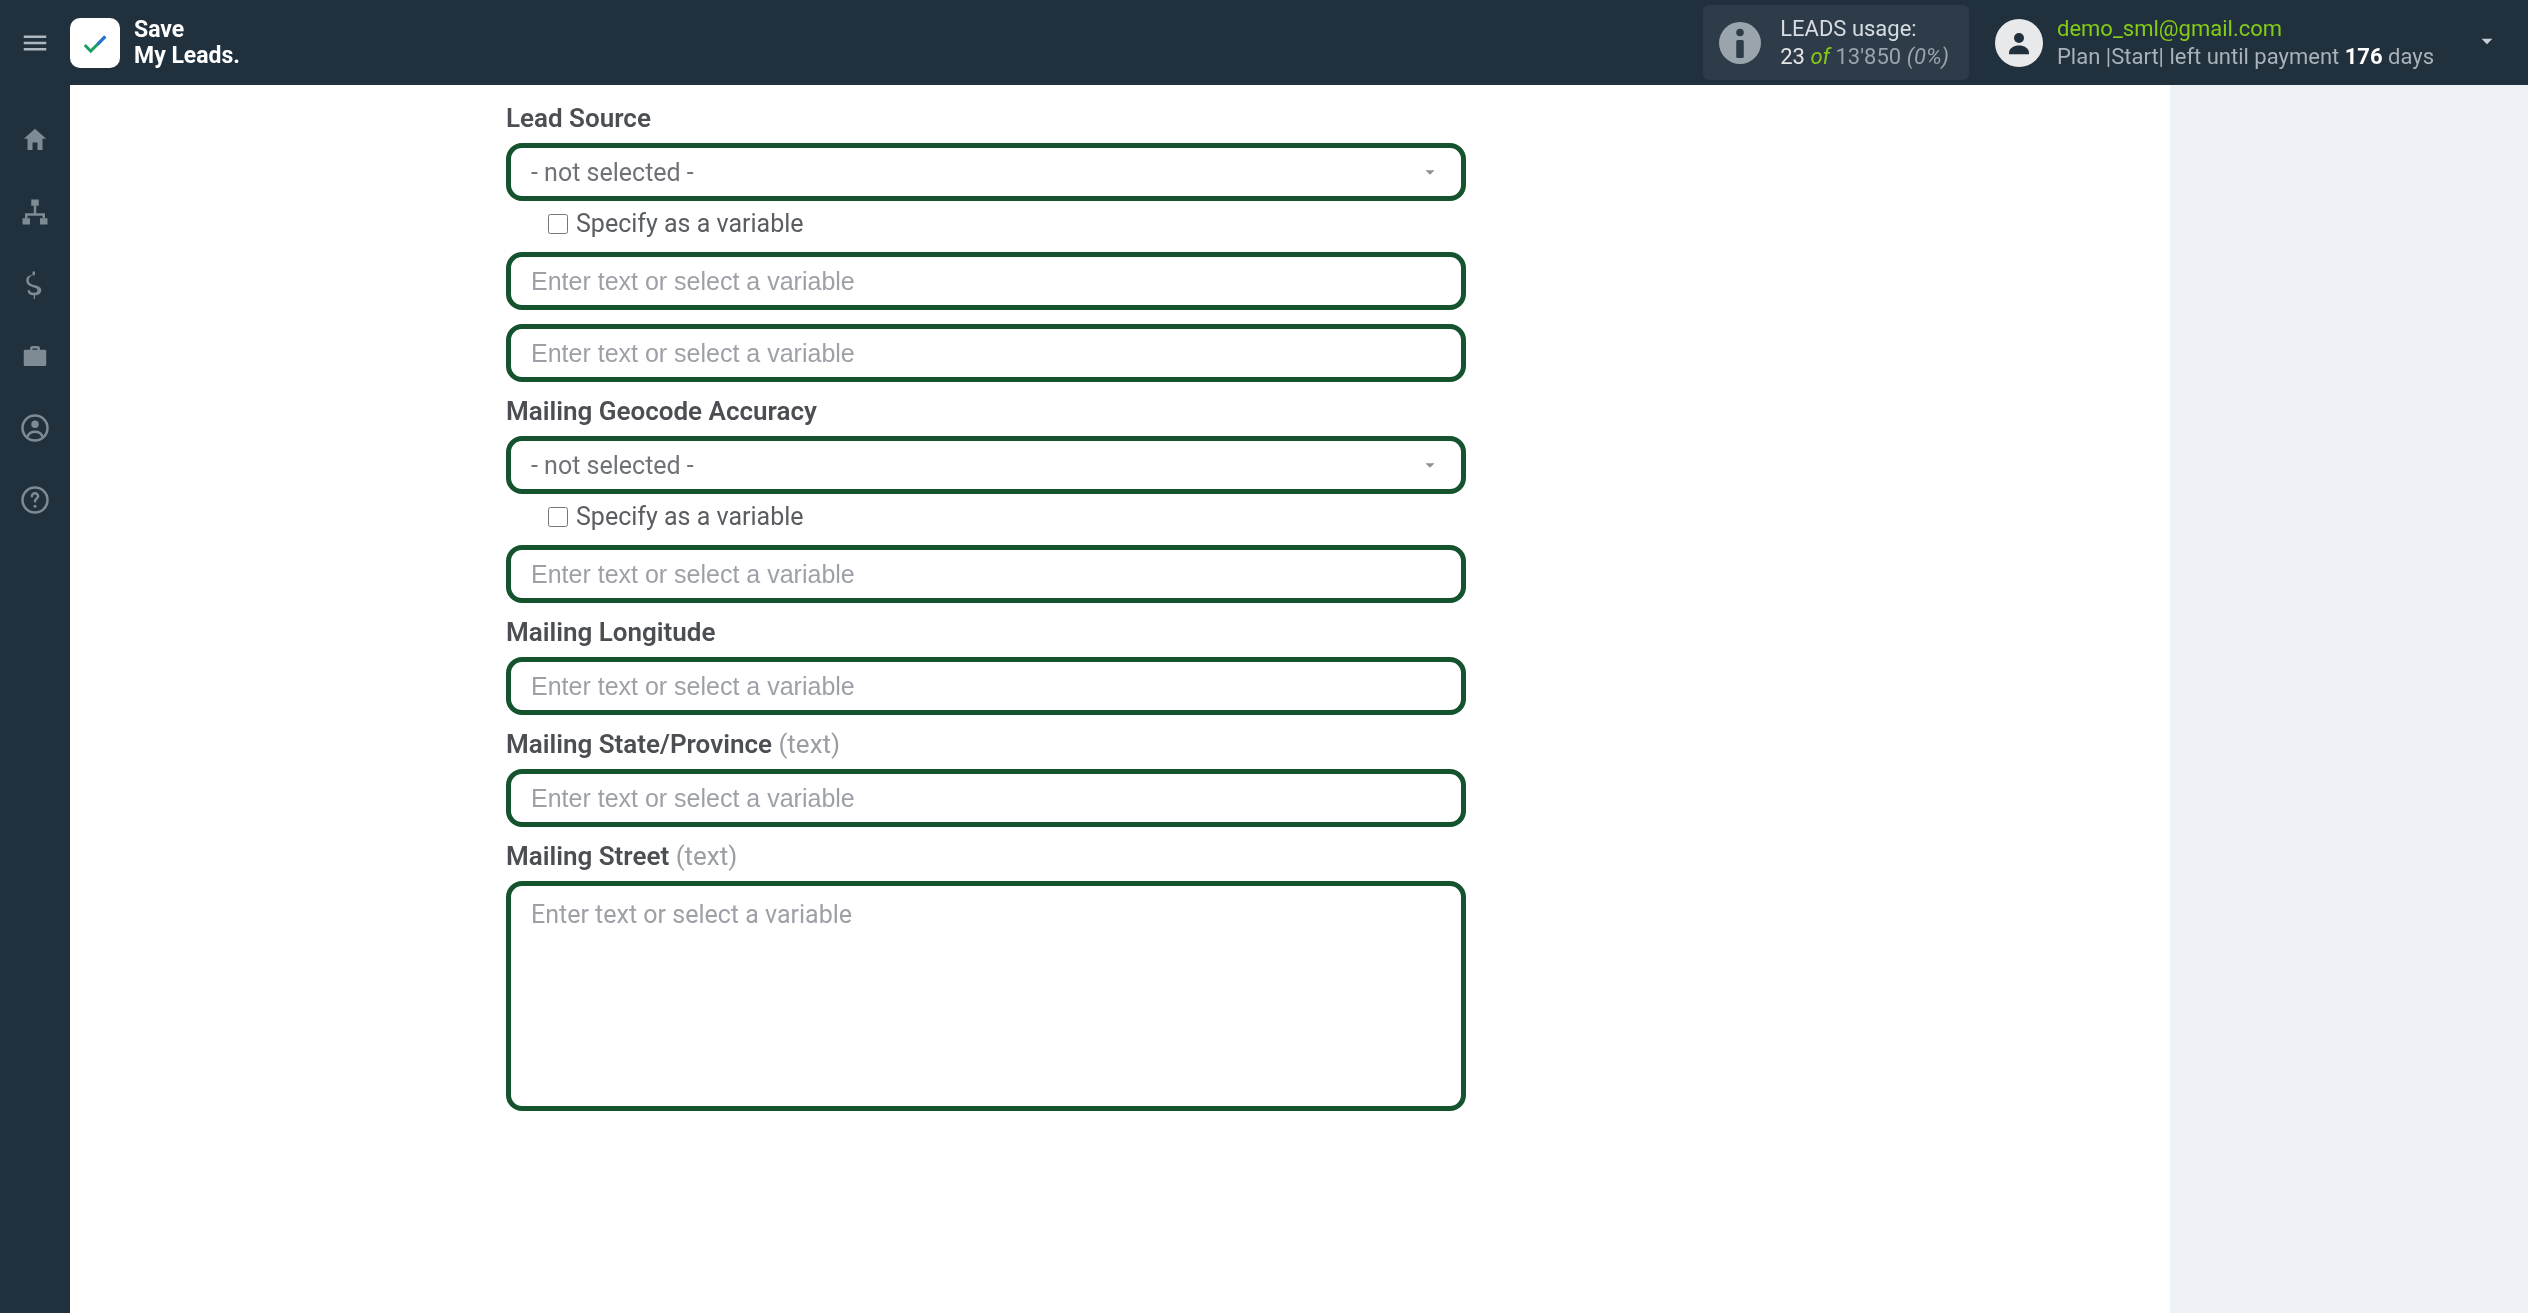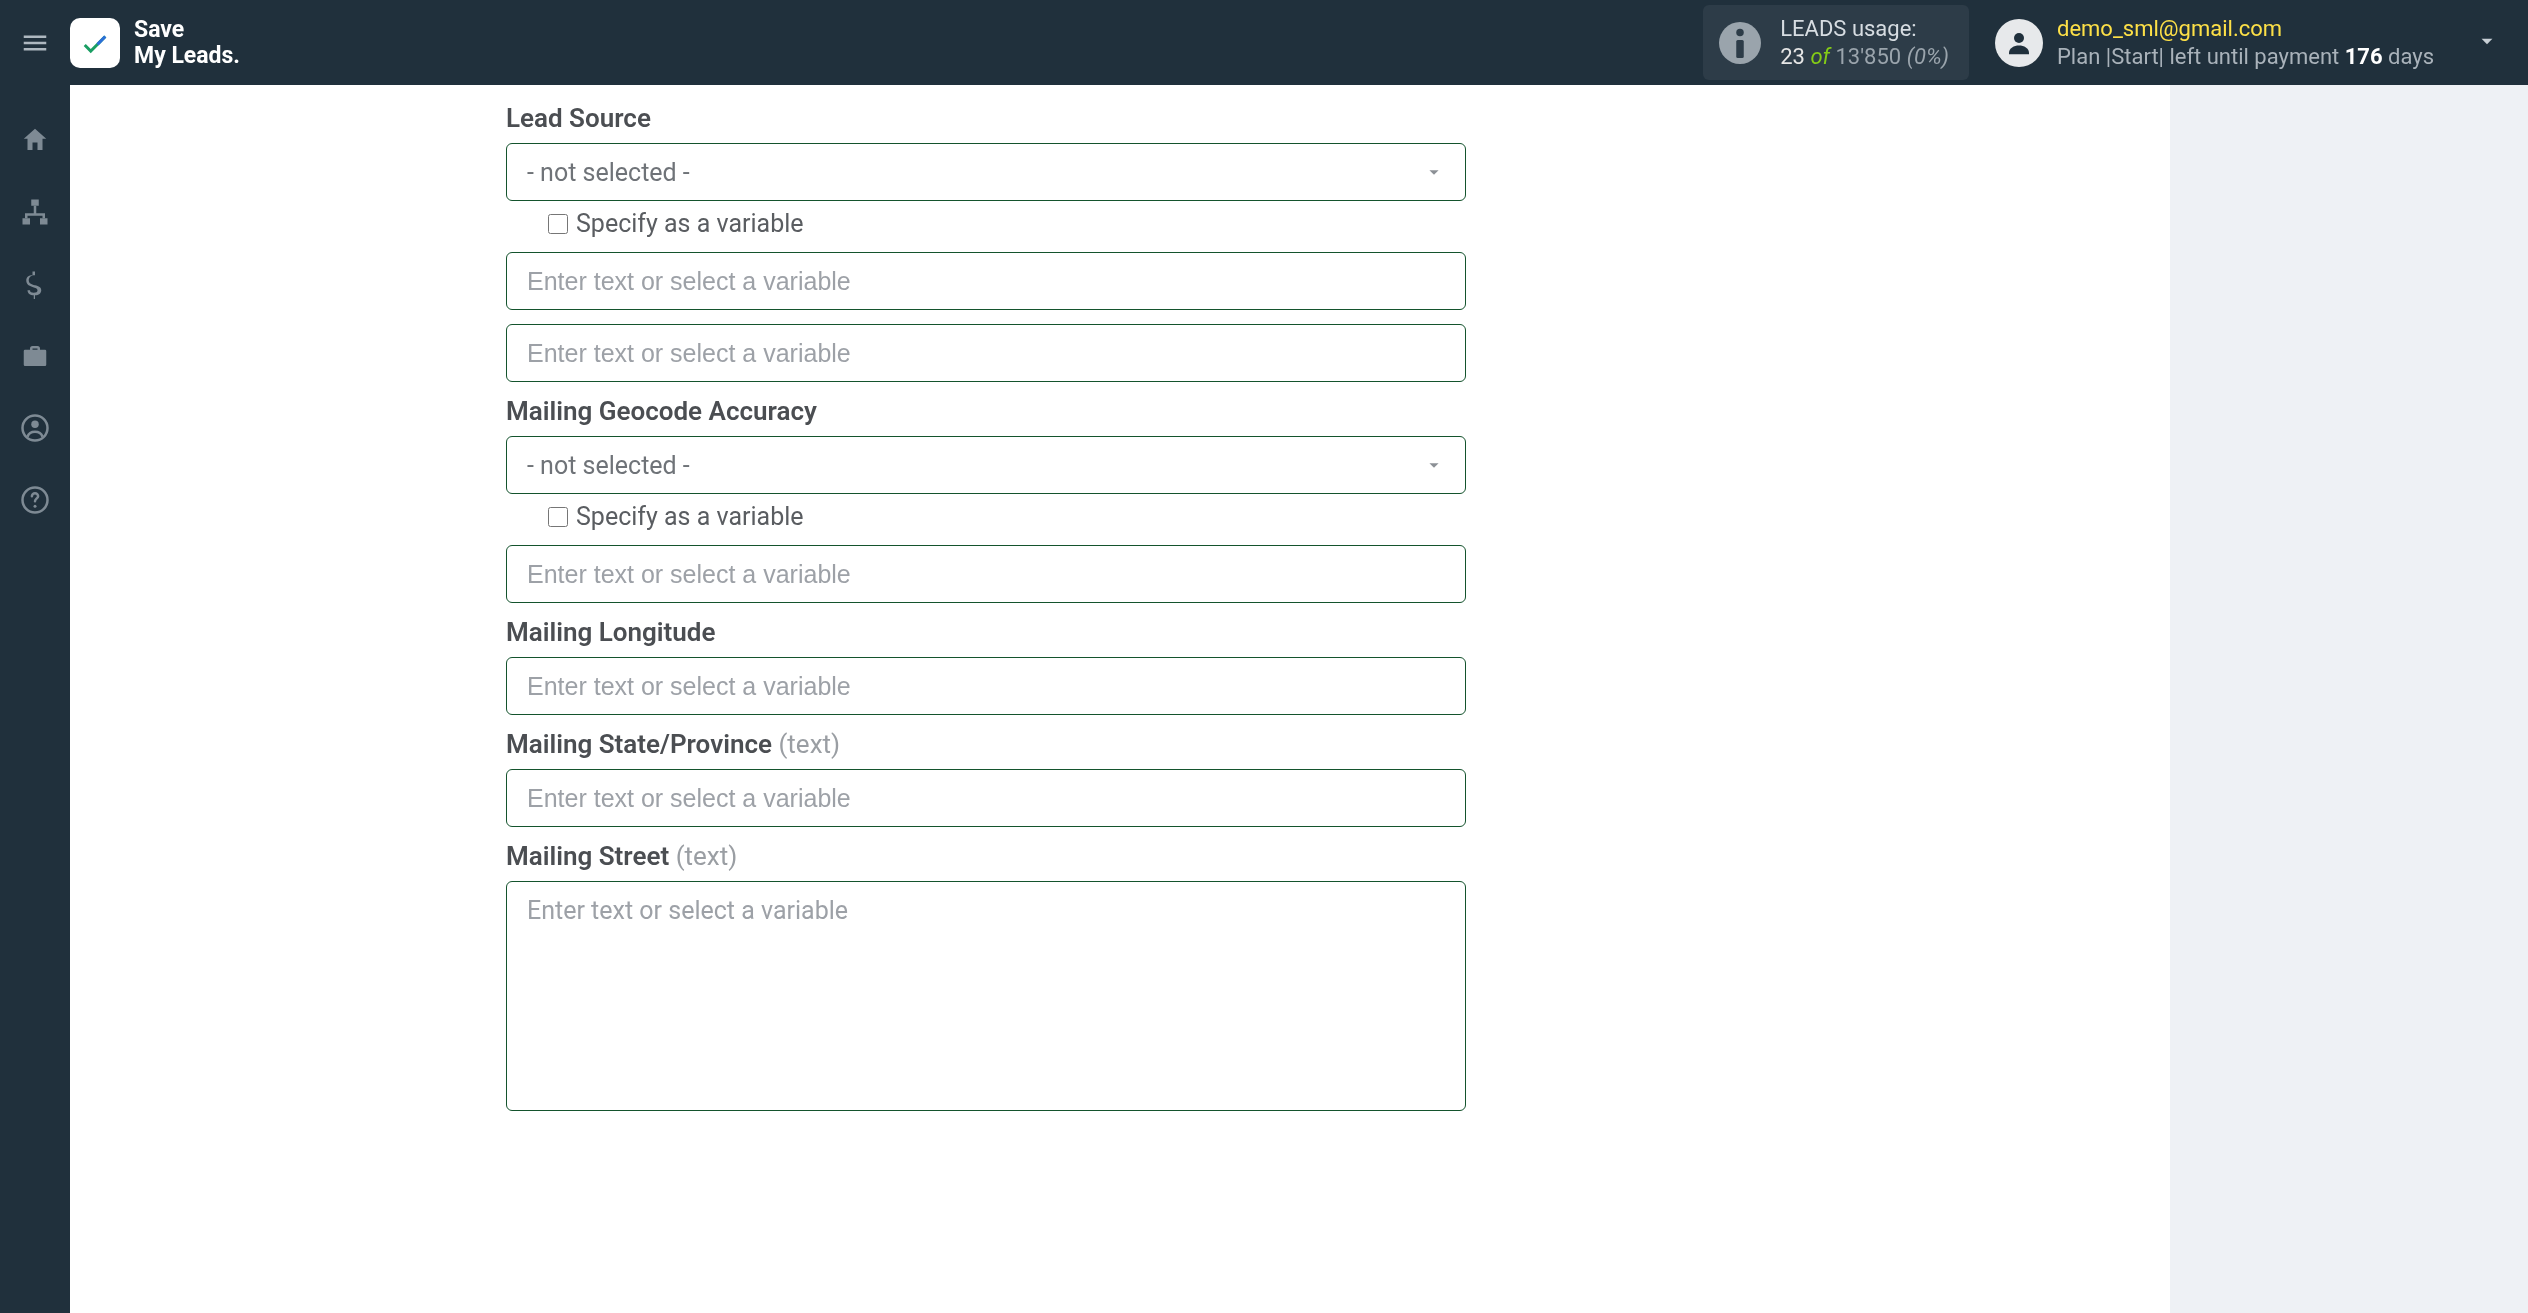--- a/index.html
+++ b/index.html
@@ -77,21 +77,21 @@
     .usage-text .u-total { color: #9aa4ac; }
     .usage-text .u-pct { color: #9aa4ac; font-style: italic; }
     .user-box { display: flex; align-items: center; gap: 14px; }
     .avatar {
       width: 48px; height: 48px; border-radius: 50%;
       background: #e7e9eb;
       display: flex; align-items: center; justify-content: center;
     }
     .avatar svg { width: 30px; height: 30px; fill: #20303c; }
     .user-text { font-size: 22px; line-height: 1.25; }
-    .user-text .email { color: #fde047; }
+    .user-text .email { color: #84cc16; }
     .user-text .plan { color: #a9b2ba; }
     .user-text .plan b { color: #fff; font-weight: 700; }
     .chev-toggle {
       margin-left: auto;
       padding-left: 40px;
       cursor: pointer;
     }
     .chev-toggle svg { width: 26px; height: 26px; fill: #c8d0d6; }
 
     
@@ -138,22 +138,22 @@
       font-weight: 600;
       color: #4b4e52;
       margin-bottom: 10px;
     }
     .label .hint {
       font-weight: 400;
       color: #9a9ea3;
     }
     .control {
       width: 960px;
-      border: 1px solid #14532d;
-      border-radius: 6px;
+      border: 5px solid #14532d;
+      border-radius: 16px;
       background: #fff;
       display: flex;
       align-items: center;
       padding: 0 20px;
       height: 58px;
       font-size: 25px;
       color: #3a3a3a;
     }
     .control.select { justify-content: space-between; cursor: pointer; }
     .control.select .placeholder { color: #6f7378; }

